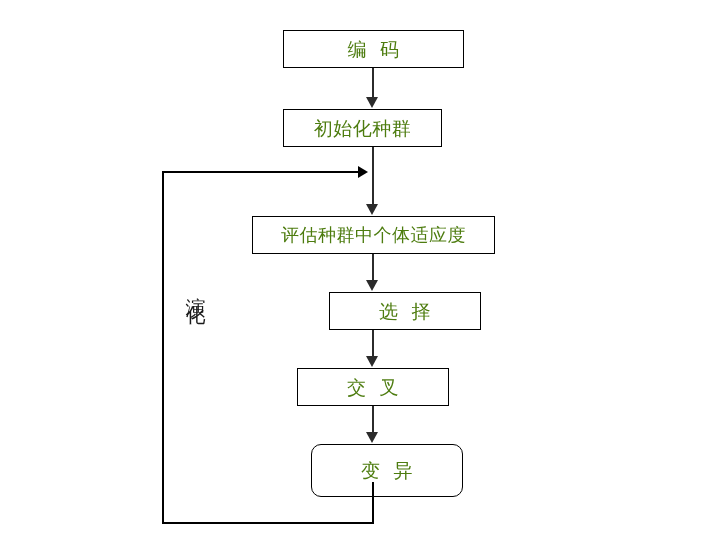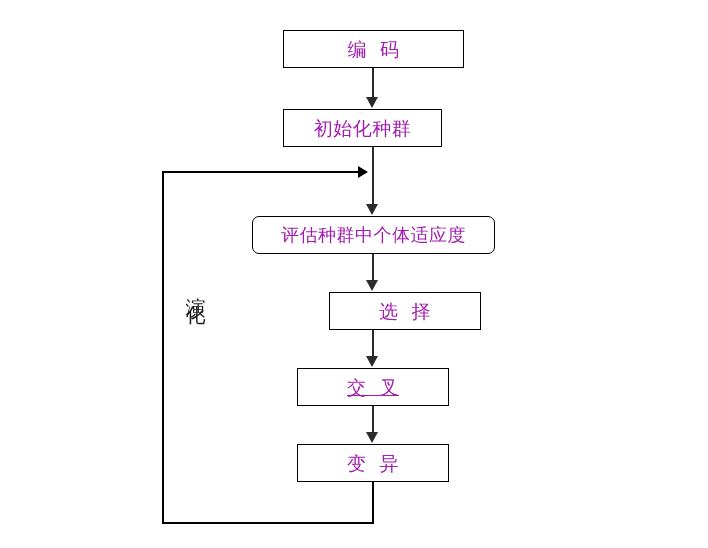--- a/index.html
+++ b/index.html
@@ -18,33 +18,33 @@
     overflow: hidden;
   }
   .node {
     position: absolute;
     box-sizing: border-box;
     border: 1.6px solid #000000;
     background: #ffffff;
     display: flex;
     align-items: center;
     justify-content: center;
-    color: #a21caf;
+    color: #4d7c0f;
     font-size: 19px;
     line-height: 1;
     letter-spacing: 0.5px;
     white-space: pre;
     font-family: "DejaVu Sans", "Liberation Sans", sans-serif;
   }
   .node-encode   { left: 283px; top: 30px;  width: 181px; height: 38px; }
   .node-init     { left: 283px; top: 109px; width: 159px; height: 38px; }
-  .node-evaluate { left: 252px; top: 216px; width: 243px; height: 38px; font-size: 18px; border-radius: 7px; }
+  .node-evaluate { left: 252px; top: 216px; width: 243px; height: 38px; font-size: 18px; }
   .node-select   { left: 297px; top: 292px; width: 152px; height: 38px; margin-left: 32px; }
-  .node-cross    { left: 297px; top: 368px; width: 152px; height: 38px; text-decoration: underline; }
-  .node-mutate   { left: 297px; top: 444px; width: 152px; height: 38px; }
+  .node-cross    { left: 297px; top: 368px; width: 152px; height: 38px; }
+  .node-mutate   { left: 311px; top: 444px; width: 152px; height: 53px; border-radius: 10px; }
 
   .vline {
     position: absolute;
     width: 2px;
     background: #2b2b2b;
   }
   .loopline {
     position: absolute;
     background: #000000;
   }

